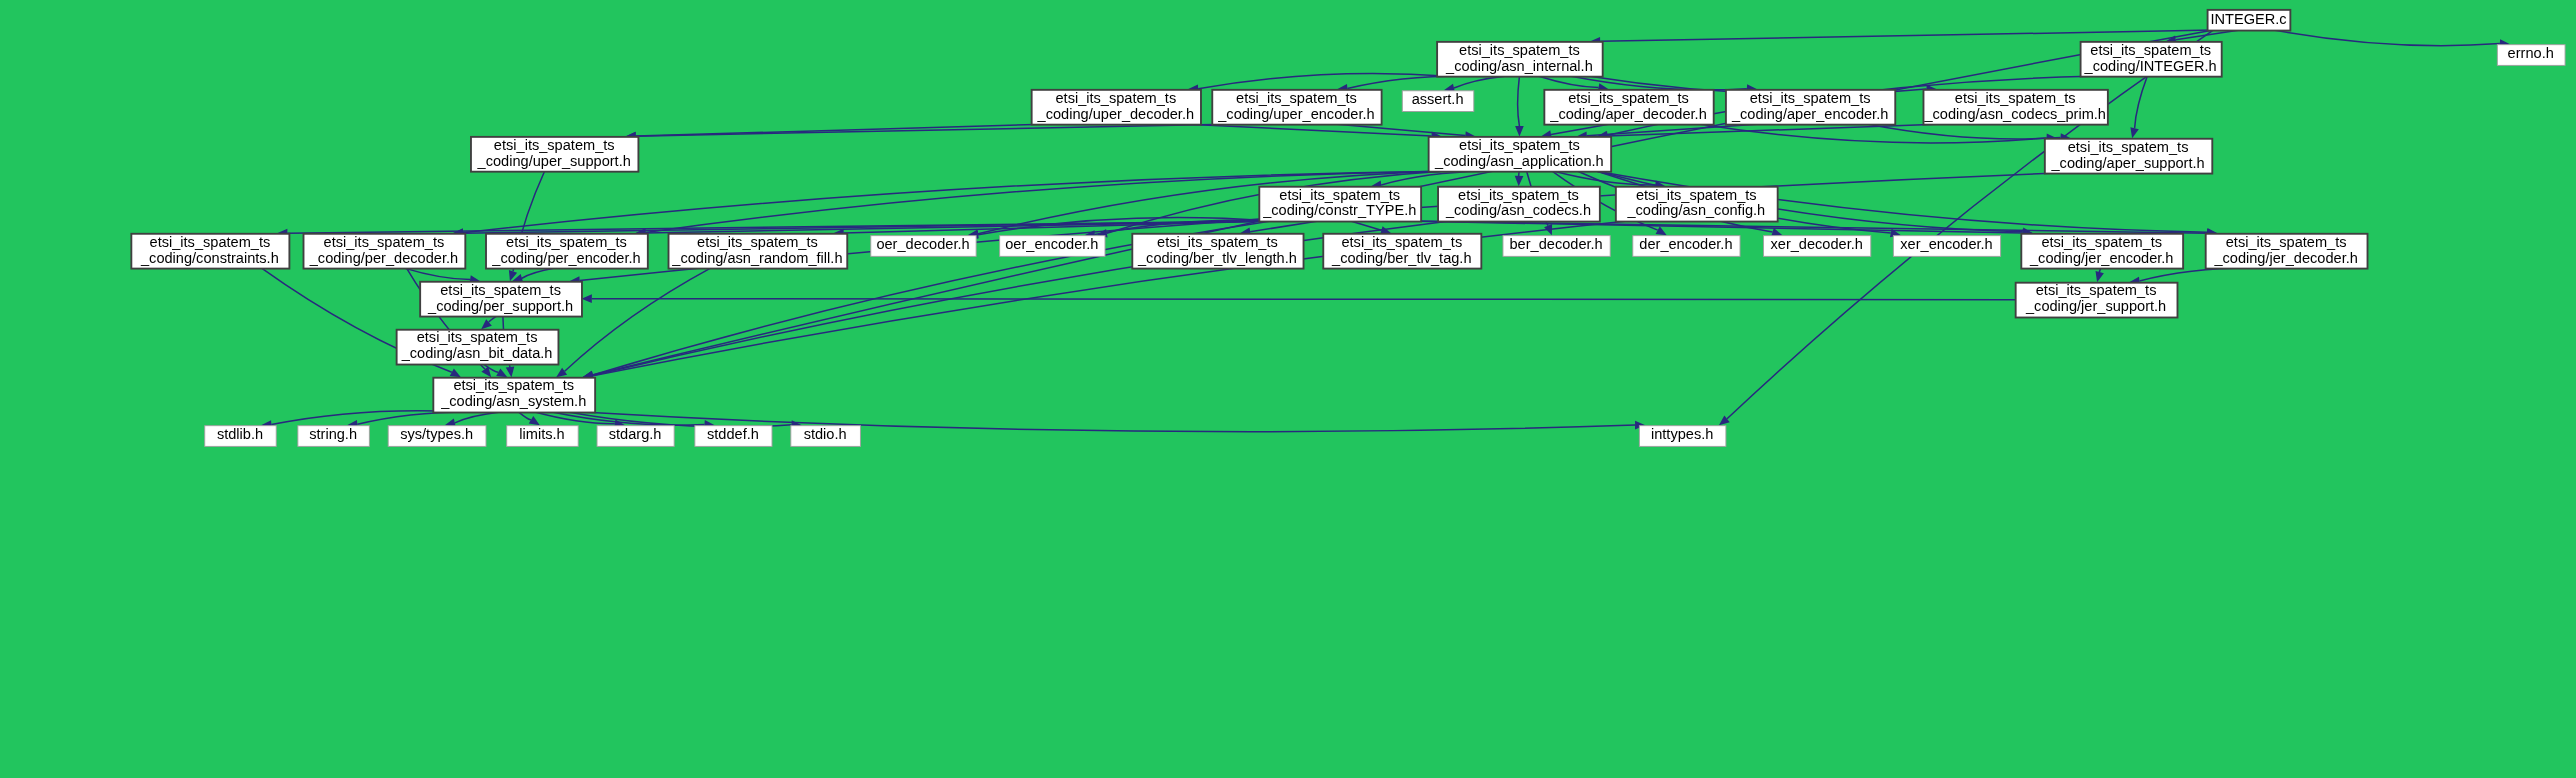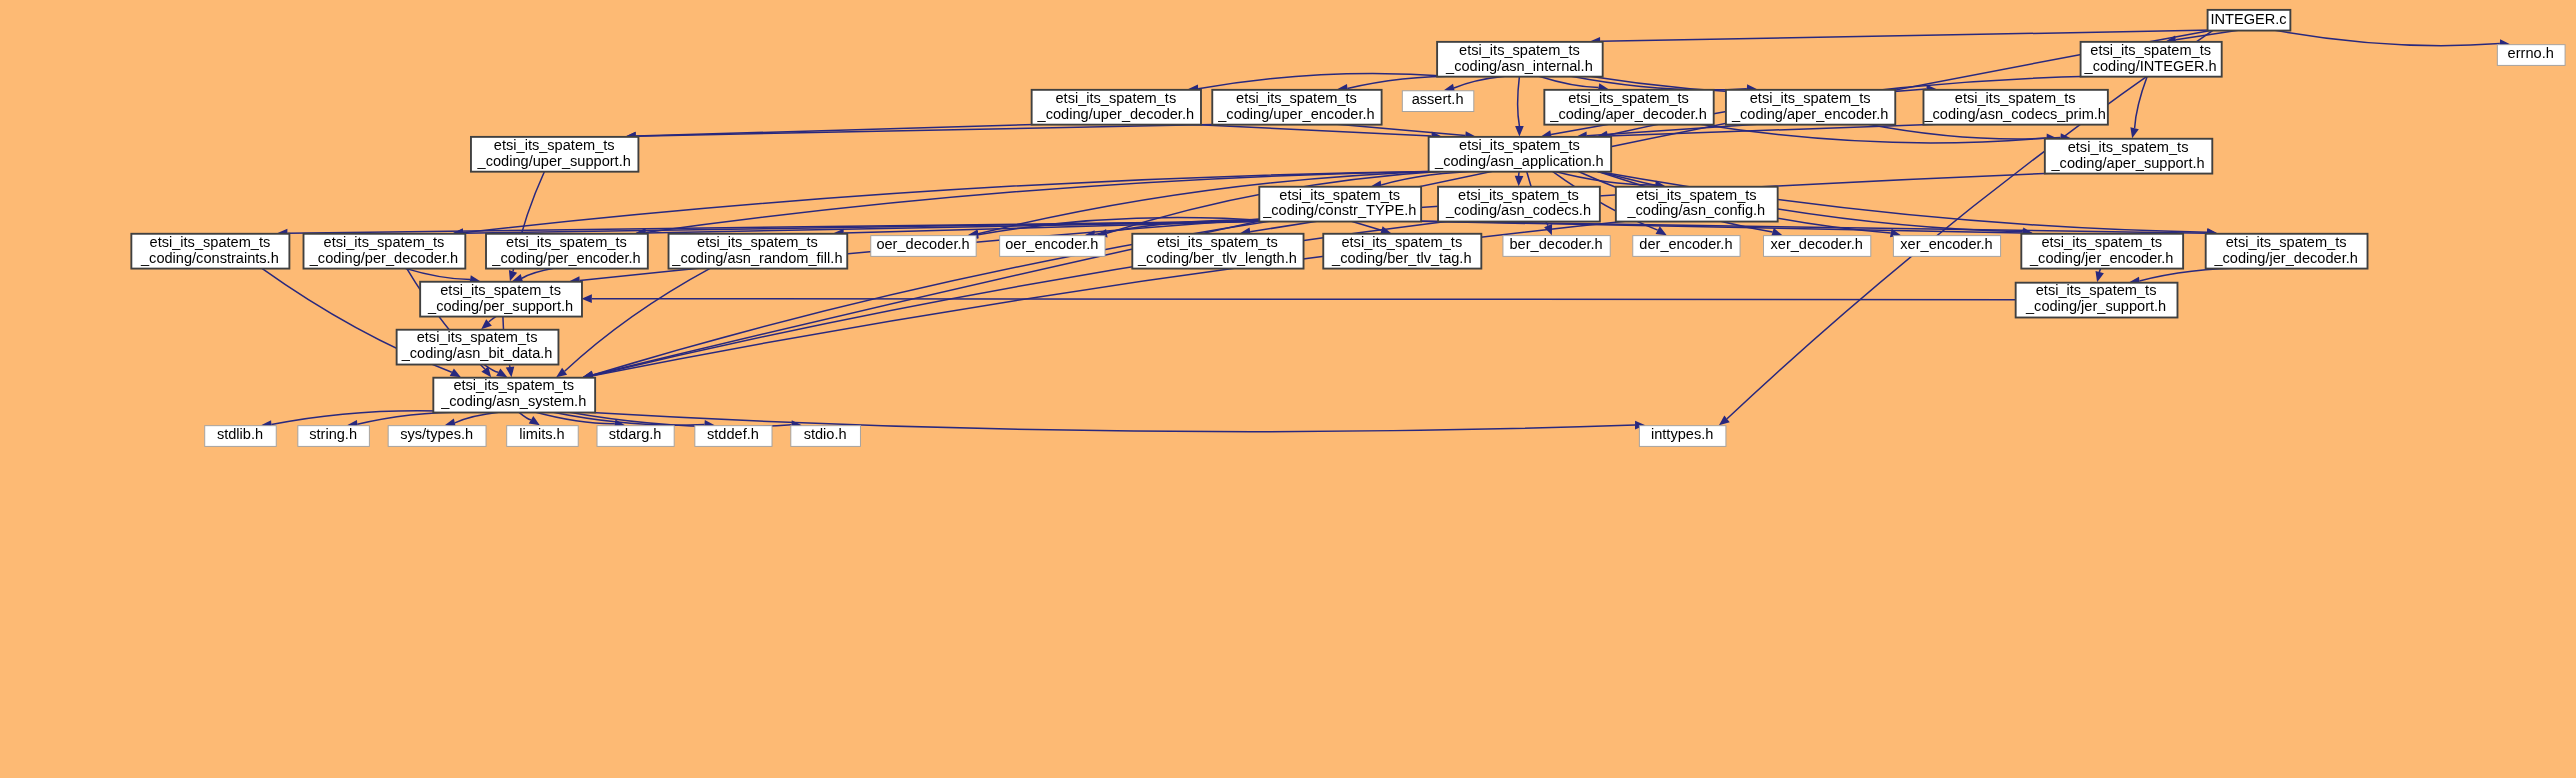--- a/index.html
+++ b/index.html
@@ -1,17 +1,17 @@
 <!DOCTYPE html>
 <html style="font-size:15px"><head>
 <meta charset="utf-8">
 <style>
   html,body{margin:0;padding:0;background:#ffffff;}
   body{font-family:"Liberation Sans",sans-serif;}
-  #graph-wrap{position:relative;width:2576px;height:778px;overflow:hidden;background:#fdba74;}
+  #graph-wrap{position:relative;width:2576px;height:778px;overflow:hidden;background:#22c55e;}
   svg#graph{position:absolute;left:0;top:0;width:2576px;height:778px;display:block;}
   .node-box rect{fill:#ffffff;}
   .node-label{font-family:"Liberation Sans",sans-serif;font-size:15.5px;fill:#000000;dominant-baseline:middle;text-anchor:middle;}
   .edge{fill:none;stroke:#28287e;stroke-width:1.6px;}
   .arrow{fill:#28287e;stroke:none;}
 </style>
 </head>
 <body>
 
 <div id="graph-wrap">

